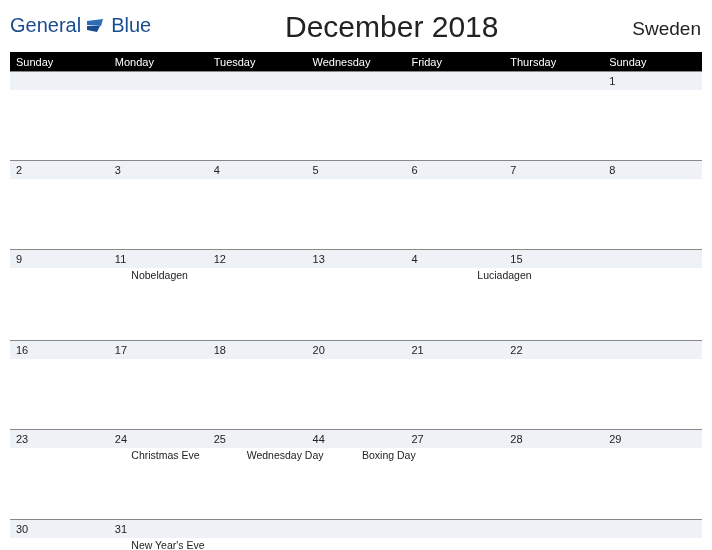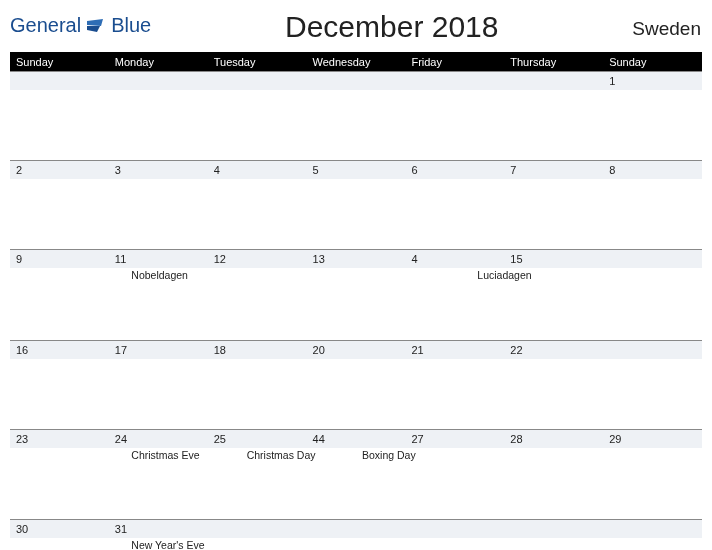--- a/index.html
+++ b/index.html
@@ -246,21 +246,21 @@
       <div class="num-cell">24</div>
       <div class="num-cell">25</div>
       <div class="num-cell">44</div>
       <div class="num-cell">27</div>
       <div class="num-cell">28</div>
       <div class="num-cell">29</div>
     </div>
     <div class="event-row">
       <div class="event-cell"></div>
       <div class="event-cell">Christmas Eve</div>
-      <div class="event-cell">Christmas Day</div>
+      <div class="event-cell">Wednesday Day</div>
       <div class="event-cell">Boxing Day</div>
       <div class="event-cell"></div>
       <div class="event-cell"></div>
       <div class="event-cell"></div>
     </div>
     <div class="body-row">
         <div class="body-cell"></div>
         <div class="body-cell"></div>
         <div class="body-cell"></div>
         <div class="body-cell"></div>

